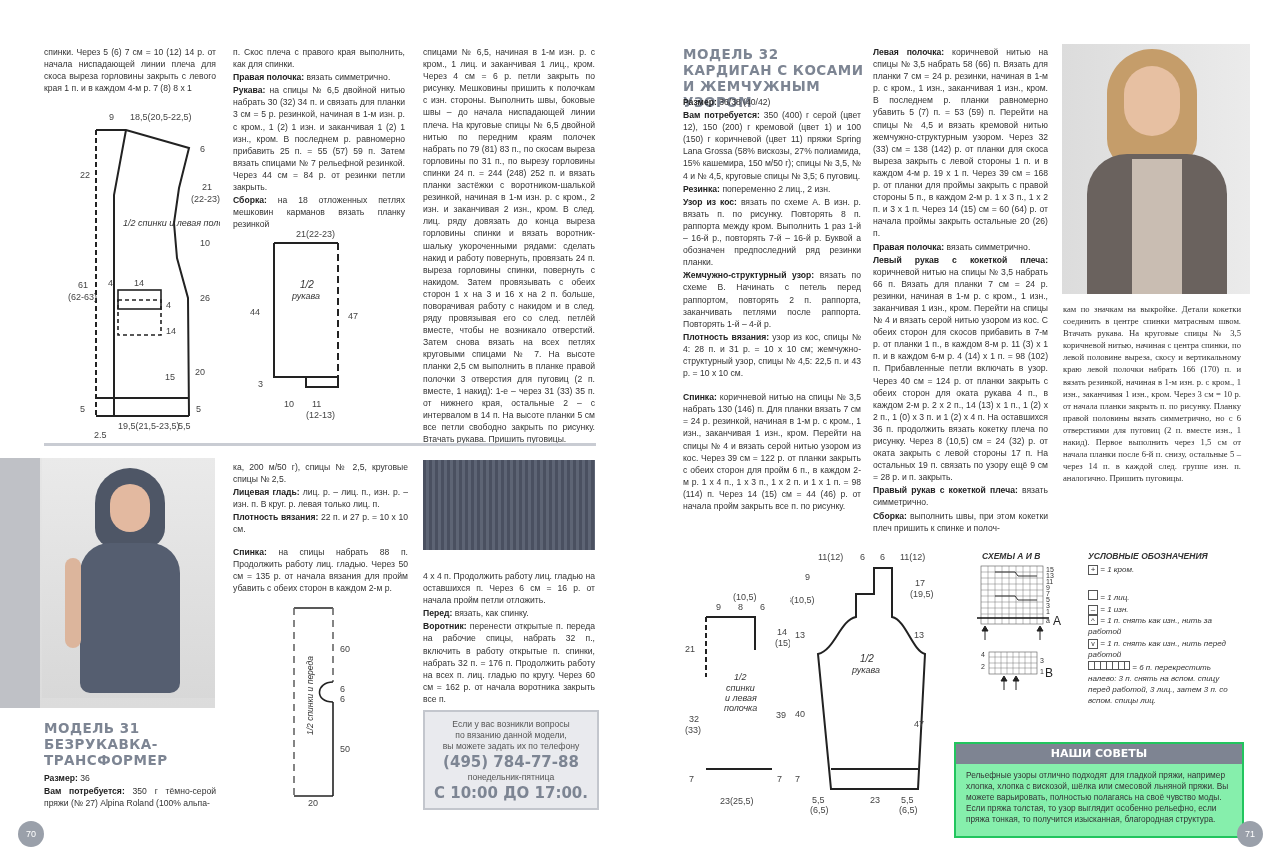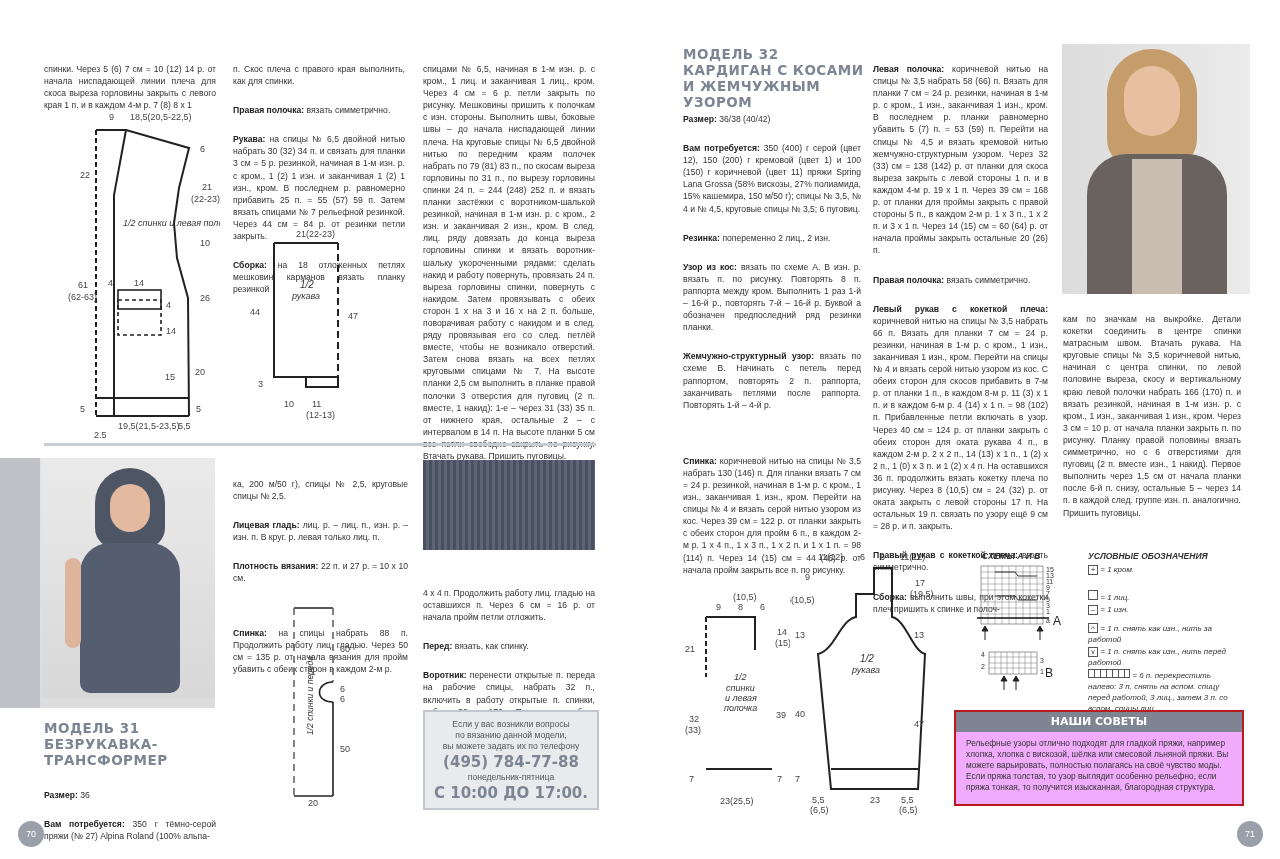--- a/index.html
+++ b/index.html
@@ -1,27 +1,27 @@
 <!DOCTYPE html>
 <html><head>
 <meta charset="utf-8">
 <style>
   html,body{margin:0;padding:0;}
   body{width:1280px;height:859px;position:relative;overflow:hidden;background:#fff;font-family:"Liberation Sans",sans-serif;color:#2a2a2a;}
   .abs{position:absolute;}
   .col{position:absolute;font-size:8.6px;line-height:12.1px;text-align:justify;color:#333;}
-  .col p{margin:17px 0 1px 0;}
+  .col p{margin:0 0 1px 0;}
   .b{font-weight:bold;color:#222;}
   .heading{position:absolute;font-family:"DejaVu Sans",sans-serif;font-weight:bold;color:#7d8593;letter-spacing:0.5px;font-size:13.5px;line-height:16px;}
   .rule{position:absolute;height:3px;background:#c9ccd3;}
   .photo{position:absolute;overflow:hidden;}
   .pnum{position:absolute;bottom:12px;width:26px;height:26px;border-radius:13px;background:#9aa0aa;color:#fff;font-size:9px;line-height:26px;text-align:center;}
   .contact{position:absolute;left:423px;top:710px;width:172px;height:96px;background:#e9eaee;border:2px solid #c3c6cd;text-align:center;color:#555;font-size:8.6px;line-height:11px;}
   .contact .big{font-family:"DejaVu Sans",sans-serif;font-weight:bold;font-size:15px;color:#7d8593;line-height:20px;}
-  .tips{position:absolute;left:954px;top:710px;width:286px;height:92px;background:#f0abfc;border:2px solid #b91c1c;}
+  .tips{position:absolute;left:954px;top:742px;width:286px;height:92px;background:#86efac;border:2px solid #22c55e;}
   .tips .hdr{background:#7e8492;color:#fff;text-align:center;font-weight:bold;font-size:11px;line-height:20px;font-family:"DejaVu Sans",sans-serif;}
   .tips .txt{padding:6px 10px;font-size:8.3px;line-height:11px;color:#333;}
   .legend{position:absolute;font-size:8px;line-height:11px;font-style:italic;color:#333;}
   svg text{font-family:"Liberation Sans",sans-serif;}
 </style>
 </head>
 <body>
 
 <div class="col" style="left:44px;top:46px;width:172px;">
   <p>спинки. Через 5 (6) 7 см = 10 (12) 14 р. от начала ниспадающей линии плеча для скоса выреза горловины закрыть с левого края 1 п. и в каждом 4-м р. 7 (8) 8 х 1</p>
@@ -166,41 +166,42 @@
   <div>КАРДИГАН С КОСАМИ</div>
   <div>И ЖЕМЧУЖНЫМ УЗОРОМ</div>
 </div>
 
 <div class="col" style="left:683px;top:96px;width:178px;">
   <p><span class="b">Размер:</span><span> 36/38 (40/42)</span></p>
   <p><span class="b">Вам потребуется:</span><span> 350 (400) г серой (цвет 12), 150 (200) г кремовой (цвет 1) и 100 (150) г коричневой (цвет 11) пряжи Spring Lana Grossa (58% вискозы, 27% полиамида, 15% кашемира, 150 м/50 г); спицы № 3,5, № 4 и № 4,5, круговые спицы № 3,5; 6 пуговиц.</span></p>
   <p><span class="b">Резинка:</span><span> попеременно 2 лиц., 2 изн.</span></p>
   <p><span class="b">Узор из кос:</span><span> вязать по схеме А. В изн. р. вязать п. по рисунку. Повторять 8 п. раппорта между кром. Выполнить 1 раз 1-й – 16-й р., повторять 7-й – 16-й р. Буквой а обозначен предпоследний ряд резинки планки.</span></p>
   <p><span class="b">Жемчужно-структурный узор:</span><span> вязать по схеме В. Начинать с петель перед раппортом, повторять 2 п. раппорта, заканчивать петлями после раппорта. Повторять 1-й – 4-й р.</span></p>
+  <p><span class="b">Плотность вязания:</span><span> узор из кос, спицы № 4: 28 п. и 31 р. = 10 х 10 см; жемчужно-структурный узор, спицы № 4,5: 22,5 п. и 43 р. = 10 х 10 см.</span></p>
   <p style="height:10px;"></p>
   <p><span class="b">Спинка:</span><span> коричневой нитью на спицы № 3,5 набрать 130 (146) п. Для планки вязать 7 см = 24 р. резинкой, начиная в 1-м р. с кром., 1 изн., заканчивая 1 изн., кром. Перейти на спицы № 4 и вязать серой нитью узором из кос. Через 39 см = 122 р. от планки закрыть с обеих сторон для пройм 6 п., в каждом 2-м р. 1 х 4 п., 1 х 3 п., 1 х 2 п. и 1 х 1 п. = 98 (114) п. Через 14 (15) см = 44 (46) р. от начала пройм закрыть все п. по рисунку.</span></p>
 </div>
 
 <div class="col" style="left:873px;top:46px;width:175px;">
   <p><span class="b">Левая полочка:</span><span> коричневой нитью на спицы № 3,5 набрать 58 (66) п. Вязать для планки 7 см = 24 р. резинки, начиная в 1-м р. с кром., 1 изн., заканчивая 1 изн., кром. В последнем р. планки равномерно убавить 5 (7) п. = 53 (59) п. Перейти на спицы № 4,5 и вязать кремовой нитью жемчужно-структурным узором. Через 32 (33) см = 138 (142) р. от планки для скоса выреза закрыть с левой стороны 1 п. и в каждом 4-м р. 19 х 1 п. Через 39 см = 168 р. от планки для проймы закрыть с правой стороны 5 п., в каждом 2-м р. 1 х 3 п., 1 х 2 п. и 3 х 1 п. Через 14 (15) см = 60 (64) р. от начала проймы закрыть остальные 20 (26) п.</span></p>
   <p><span class="b">Правая полочка:</span><span> вязать симметрично.</span></p>
   <p><span class="b">Левый рукав с кокеткой плеча:</span><span> коричневой нитью на спицы № 3,5 набрать 66 п. Вязать для планки 7 см = 24 р. резинки, начиная в 1-м р. с кром., 1 изн., заканчивая 1 изн., кром. Перейти на спицы № 4 и вязать серой нитью узором из кос. С обеих сторон для скосов прибавить в 7-м р. от планки 1 п., в каждом 8-м р. 11 (3) х 1 п. и в каждом 6-м р. 4 (14) х 1 п. = 98 (102) п. Прибавленные петли включать в узор. Через 40 см = 124 р. от планки закрыть с обеих сторон для оката рукава 4 п., в каждом 2-м р. 2 х 2 п., 14 (13) х 1 п., 1 (2) х 2 п., 1 (0) х 3 п. и 1 (2) х 4 п. На оставшихся 36 п. продолжить вязать кокетку плеча по рисунку. Через 8 (10,5) см = 24 (32) р. от оката закрыть с левой стороны 17 п. На остальных 19 п. связать по узору ещё 9 см = 28 р. и п. закрыть.</span></p>
   <p><span class="b">Правый рукав с кокеткой плеча:</span><span> вязать симметрично.</span></p>
   <p><span class="b">Сборка:</span><span> выполнить швы, при этом кокетки плеч пришить к спинке и полоч-</span></p>
 </div>
 
 <div class="photo" style="left:1062px;top:44px;width:188px;height:250px;background:#e0e0e0;">
   <div style="position:absolute;left:0;top:0;width:188px;height:250px;background:linear-gradient(90deg,#dcdcdc,#ebebeb);"></div>
   <div style="position:absolute;left:45px;top:5px;width:90px;height:120px;border-radius:45px 45px 30px 30px;background:#c59d6a;"></div>
   <div style="position:absolute;left:62px;top:22px;width:56px;height:70px;border-radius:28px;background:#e7c0a2;"></div>
   <div style="position:absolute;left:25px;top:110px;width:140px;height:140px;border-radius:40px 40px 0 0;background:#6a625e;"></div>
   <div style="position:absolute;left:70px;top:115px;width:50px;height:135px;background:#c9bdb2;"></div>
 </div>
 
-<div class="col" style="left:1063px;top:296px;width:178px;">
+<div class="col" style="left:1063px;top:303px;width:178px;font-family:Liberation Serif, serif;">
   <p>кам по значкам на выкройке. Детали кокетки соединить в центре спинки матрасным швом. Втачать рукава. На круговые спицы № 3,5 коричневой нитью, начиная с центра спинки, по левой половине выреза, скосу и вертикальному краю левой полочки набрать 166 (170) п. и вязать резинкой, начиная в 1-м изн. р. с кром., 1 изн., заканчивая 1 изн., кром. Через 3 см = 10 р. от начала планки закрыть п. по рисунку. Планку правой половины вязать симметрично, но с 6 отверстиями для пуговиц (2 п. вместе изн., 1 накид). Первое выполнить через 1,5 см от начала планки после 6-й п. снизу, остальные 5 – через 14 п. в каждой след. группе изн. п. аналогично. Пришить пуговицы.</p>
 </div>
 
 <svg class="abs" style="left:680px;top:550px;" width="110" height="265" viewBox="0 0 110 265">
   <g stroke="#222" stroke-width="2" fill="none">
     <line x1="26" y1="67" x2="26" y2="127" stroke-dasharray="5,3"></line>
     <polyline points="26,67 75,67 75,100 C78,112 85,118 92,120 L92,239 L26,239 L26,127 L52,67"></polyline>
     <line x1="26" y1="219" x2="92" y2="219"></line>
   </g>
   <g font-size="9" fill="#444">
@@ -326,21 +327,21 @@
       <polygon points="26,119 29,114 32,119"></polygon>
     <line x1="41" y1="128" x2="41" y2="116"></line>
       <polygon points="38,119 41,114 44,119"></polygon>
   </g>
 </svg>
 
 <div class="legend" style="left:1088px;top:551px;width:152px;">
   <div style="font-weight:bold;font-size:8.5px;margin-bottom:2px;">УСЛОВНЫЕ ОБОЗНАЧЕНИЯ</div>
   <div style="margin-bottom:15px;"><span style="display:inline-block;width:8px;height:8px;border:1px solid #555;text-align:center;line-height:7px;font-size:8px;font-style:normal;">+</span> <span>= 1 кром.</span></div>
   <div style="margin-bottom:1px;"><span style="display:inline-block;width:8px;height:8px;border:1px solid #555;"></span> <span>= 1 лиц.</span></div>
-  <div style="margin-bottom:8px;"><span style="display:inline-block;width:8px;height:8px;border:1px solid #555;text-align:center;line-height:7px;font-size:8px;font-style:normal;">–</span> <span>= 1 изн.</span></div>
+  <div style="margin-bottom:0;"><span style="display:inline-block;width:8px;height:8px;border:1px solid #555;text-align:center;line-height:7px;font-size:8px;font-style:normal;">–</span> <span>= 1 изн.</span></div>
   <div style="margin-bottom:1px;"><span style="display:inline-block;width:8px;height:8px;border:1px solid #555;text-align:center;line-height:9px;font-size:8px;font-style:normal;">^</span> <span>= 1 п. снять как изн., нить за работой</span></div>
   <div style="margin-bottom:1px;"><span style="display:inline-block;width:8px;height:8px;border:1px solid #555;text-align:center;line-height:7px;font-size:7px;font-style:normal;">v</span> <span>= 1 п. снять как изн., нить перед работой</span></div>
   <div><span style="display:inline-block;width:40px;height:7px;border:1px solid #555;background:repeating-linear-gradient(90deg,transparent 0,transparent 5px,#555 5px,#555 6px);"></span> <span>= 6 п. перекрестить налево: 3 п. снять на вспом. спицу перед работой, 3 лиц., затем 3 п. со вспом. спицы лиц.</span></div>
 </div>
 
 <div class="tips">
   <div class="hdr">НАШИ СОВЕТЫ</div>
   <div class="txt">Рельефные узоры отлично подходят для гладкой пряжи, например хлопка, хлопка с вискозой, шёлка или смесовой льняной пряжи. Вы можете варьировать, полностью полагаясь на своё чувство моды. Если пряжа толстая, то узор выглядит особенно рельефно, если пряжа тонкая, то получится изысканная, благородная структура.</div>
 </div>
 

